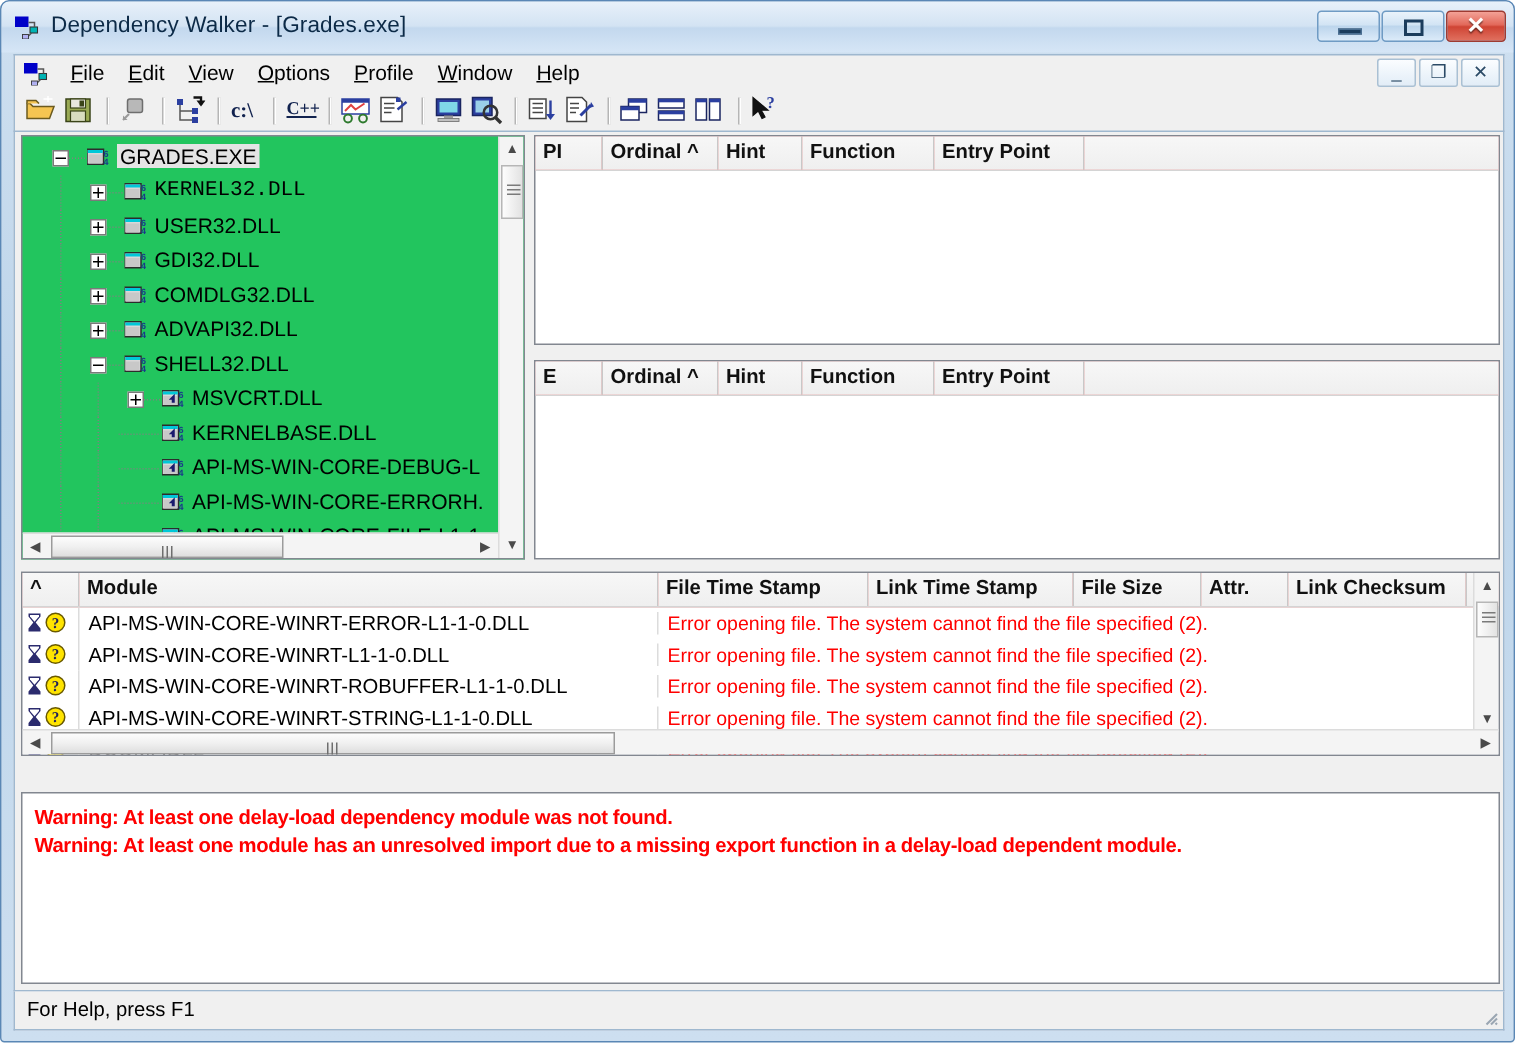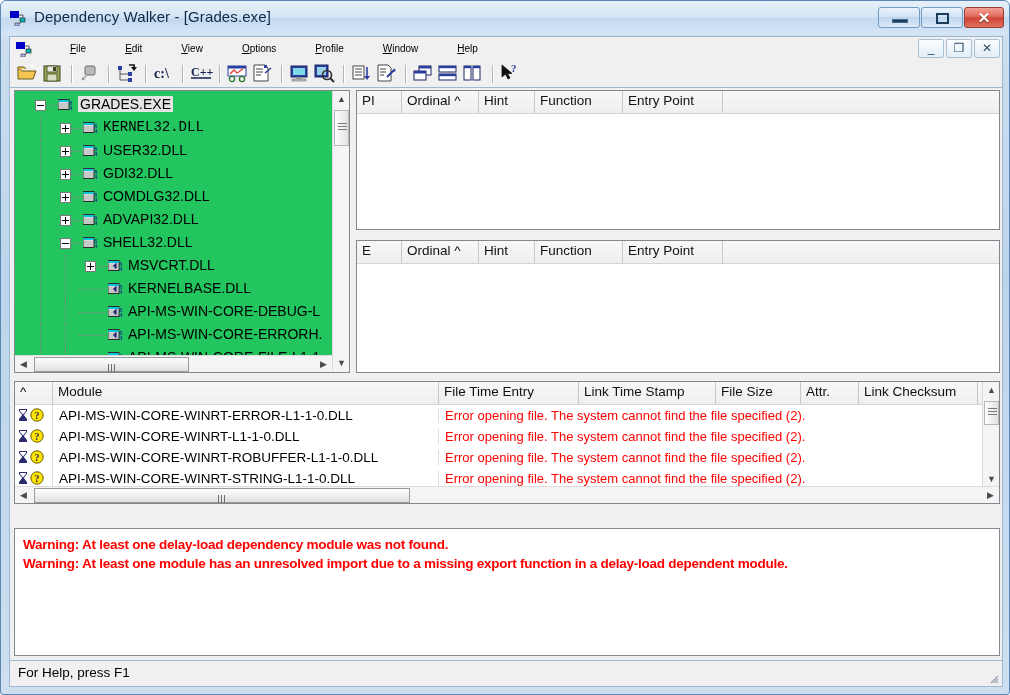--- a/index.html
+++ b/index.html
@@ -91,25 +91,24 @@
     position: absolute; left: 6px; top: 4px;
     width: 18px; height: 16px;
   }
   #menu-items {
     position: absolute; left: 29px; top: 0px;
     height: 22px;
     display: flex; align-items: center;
   }
   .menu-item {
     padding: 2px 8px;
-    font-size: 10px;
+    font-size: 14px;
     color: #000;
     white-space: nowrap;
     cursor: default;
-    margin-left: 23px;
   }
   .menu-item u { text-decoration: underline; }
   .mdi-btn {
     position: absolute; top: 2px;
     width: 26px; height: 19px;
     box-sizing: border-box;
     border: 1px solid #a9c0d4;
     border-radius: 2px;
     background: linear-gradient(to bottom, #fbfdff 0%, #eef5fb 50%, #e2edf7 100%);
     color: #2b4a66;
@@ -230,20 +229,21 @@
     background: #ffffff;
     border: 1px solid #828790;
     box-sizing: border-box;
     overflow: hidden;
   }
   .hdr-row {
     display: flex;
     height: 22px;
     background: #fca5a5;
     border-bottom: 1px solid #d4d4d4;
+    font-weight: bold;
   }
   .hdr-cell {
     box-sizing: border-box;
     height: 22px;
     line-height: 20px;
     padding-left: 5px;
     font-size: 13.5px;
     color: #111;
     background: linear-gradient(to bottom, #f7f7f7 0%, #efefef 100%);
     border-right: 1px solid #c8c8c8;
@@ -799,21 +799,21 @@
           <div class="hdr-cell" style="width: 100px; min-width: 100px;">Entry Point</div>
           <div class="hdr-cell filler"></div>
         </div>
       <div id="exports-rows"></div>
     </div>
 
     <div id="module-pane">
       <div class="hdr-row" id="module-header" style="padding-right:17px;">
           <div class="hdr-cell" style="width: 38px; min-width: 38px;">^</div>
           <div class="hdr-cell" style="width: 386px; min-width: 386px;">Module</div>
-          <div class="hdr-cell" style="width: 140px; min-width: 140px;">File Time Entry</div>
+          <div class="hdr-cell" style="width: 140px; min-width: 140px;">File Time Stamp</div>
           <div class="hdr-cell" style="width: 137px; min-width: 137px;">Link Time Stamp</div>
           <div class="hdr-cell" style="width: 85px; min-width: 85px;">File Size</div>
           <div class="hdr-cell" style="width: 58px; min-width: 58px;">Attr.</div>
           <div class="hdr-cell" style="width: 119px; min-width: 119px;">Link Checksum</div>
           <div class="hdr-cell" style="width: 24px; min-width: 24px;">R</div>
         </div>
       <div id="module-rows">
           <div class="mod-row">
             <div class="mod-cell-icons">
               <span style="position:absolute;left:2px;top:3px;"><svg width="12" height="14" viewBox="0 0 12 14">

